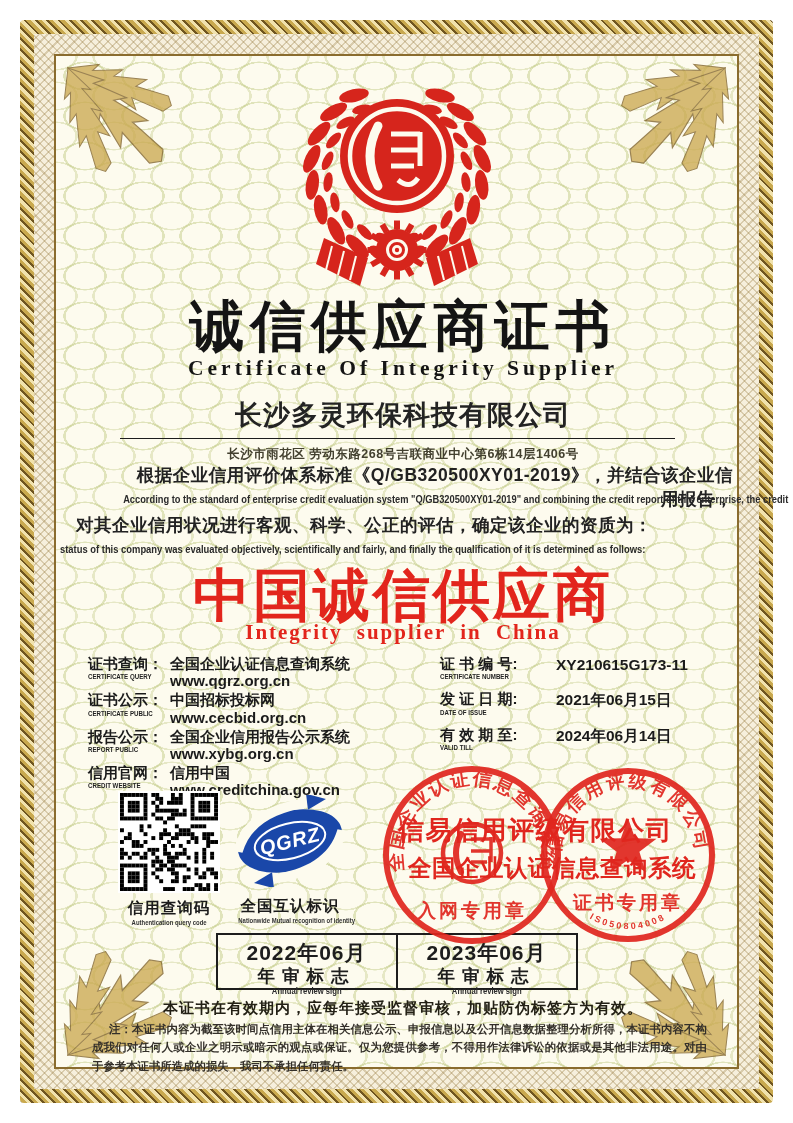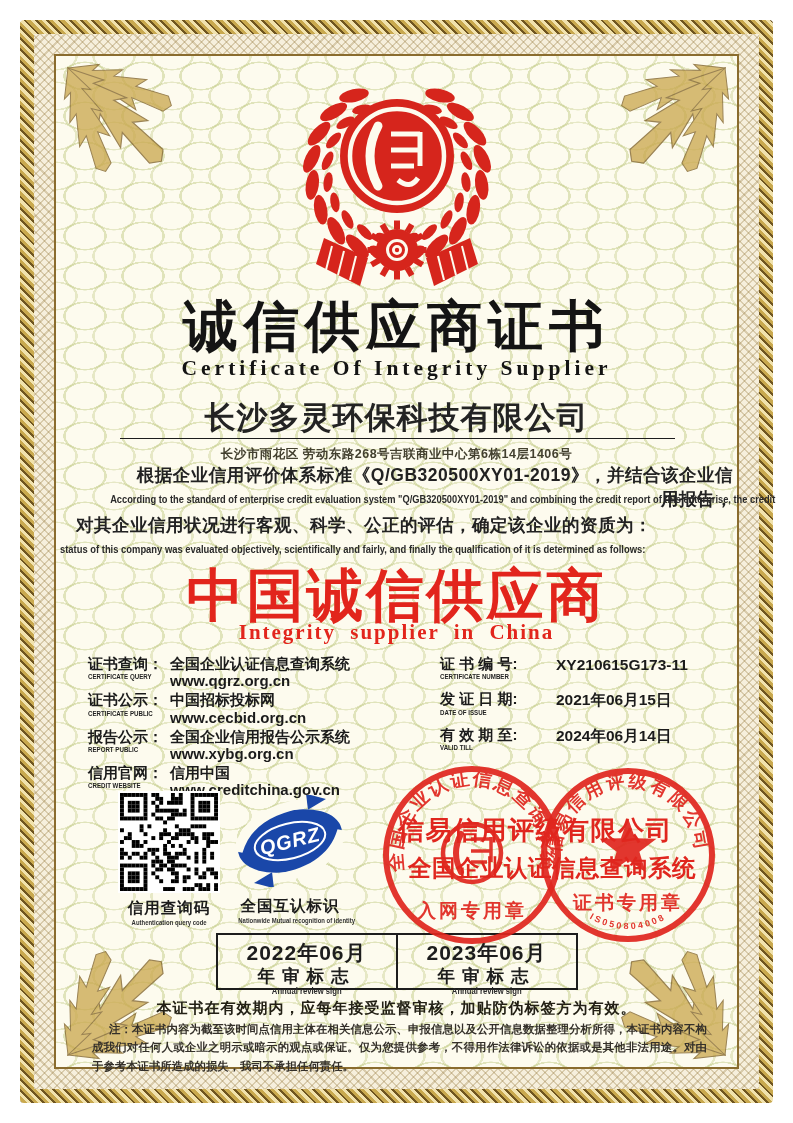--- a/index.html
+++ b/index.html
@@ -14,25 +14,25 @@
                          repeating-linear-gradient(-45deg,rgba(150,122,62,.30) 0 1.5px,transparent 1.5px 6px);}
   .inner{position:absolute;inset:54px;border:2px solid #8a6c2e;background-color:#fdfbee;
         background-image:
           radial-gradient(ellipse 30px 20px at 50% 50%, transparent 64%, rgba(176,188,104,.38) 65% 72%, transparent 73%),
           radial-gradient(ellipse 30px 20px at 50% 50%, transparent 64%, rgba(176,188,104,.30) 65% 72%, transparent 73%);
         background-size:58px 40px,58px 40px;background-position:0 0,29px 20px;}
   .corner{position:absolute;width:150px;height:150px;opacity:.9;}
   .corner.tr{right:0;transform:scaleX(-1);}
   .corner.bl{bottom:0;transform:scaleY(-1);}
   .corner.br{right:0;bottom:0;transform:scale(-1,-1);}
-  .abs{position:absolute;left:0;right:0;text-align:center;}
+  .abs{position:absolute;left:13px;right:0;text-align:center;}
   .title-zh{top:234px;font-size:55px;font-weight:900;letter-spacing:6px;color:#141414;}
   .title-en{top:300px;font-family:"Liberation Serif","DejaVu Serif",serif;font-weight:bold;
             font-size:21.5px;letter-spacing:4px;color:#141414;}
-  .company{top:341px;font-size:31px;font-weight:600;letter-spacing:1px;color:#232323;}
+  .company{top:341px;font-size:27px;font-weight:600;letter-spacing:1px;color:#232323;}
   .divider{top:382px;left:64px;right:62px;border-top:1.5px solid #1c1c1c;height:0;}
   .address{top:390px;font-size:12.5px;font-weight:700;color:#43402f;letter-spacing:.5px;}
   .p-zh{font-size:17.5px;font-weight:600;color:#222;letter-spacing:.5px;text-align:left;}
   .p1-zh{top:407px;left:34px;right:4px;text-indent:2em;text-align:right;}
   .p2-zh{top:457px;left:20px;right:8px;}
   .p-en{font-size:10.8px;font-weight:700;color:#2a2a2a;white-space:nowrap;margin-top:8px;}
   .p1-en{top:429px;} .p1-en span{display:inline-block;transform:scaleX(.86);transform-origin:center;}
   .p2-en{top:479px;left:4px;text-align:left;} .p2-en span{display:inline-block;transform:scaleX(.87);transform-origin:left;}
   .award-zh{top:502px;font-size:57px;font-weight:900;letter-spacing:3px;}
   .award-en{top:564px;font-family:"Liberation Serif","DejaVu Serif",serif;font-weight:bold;

